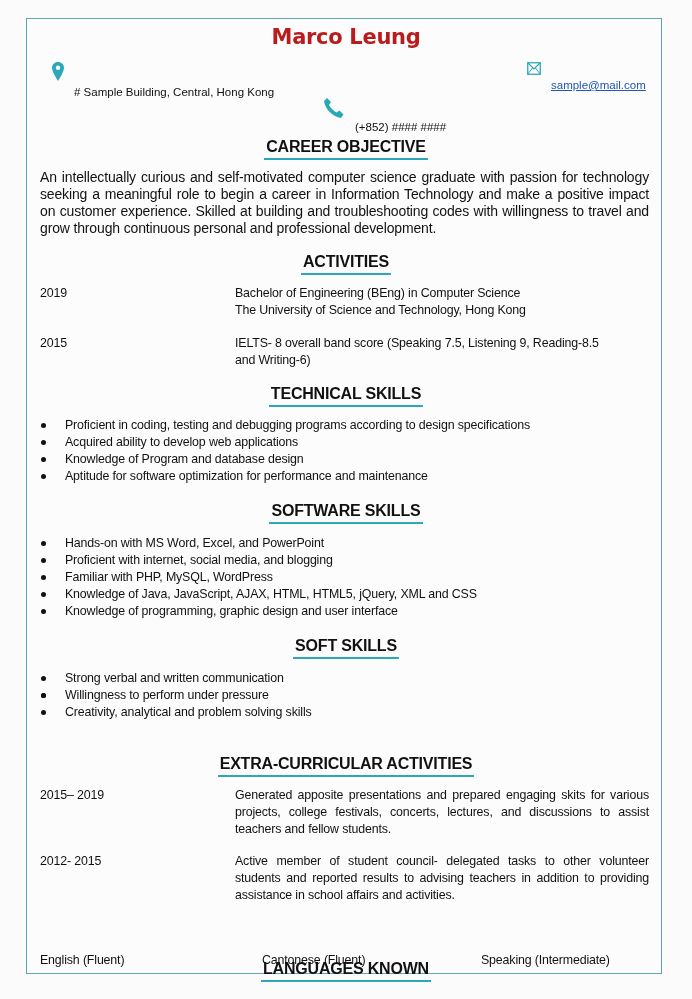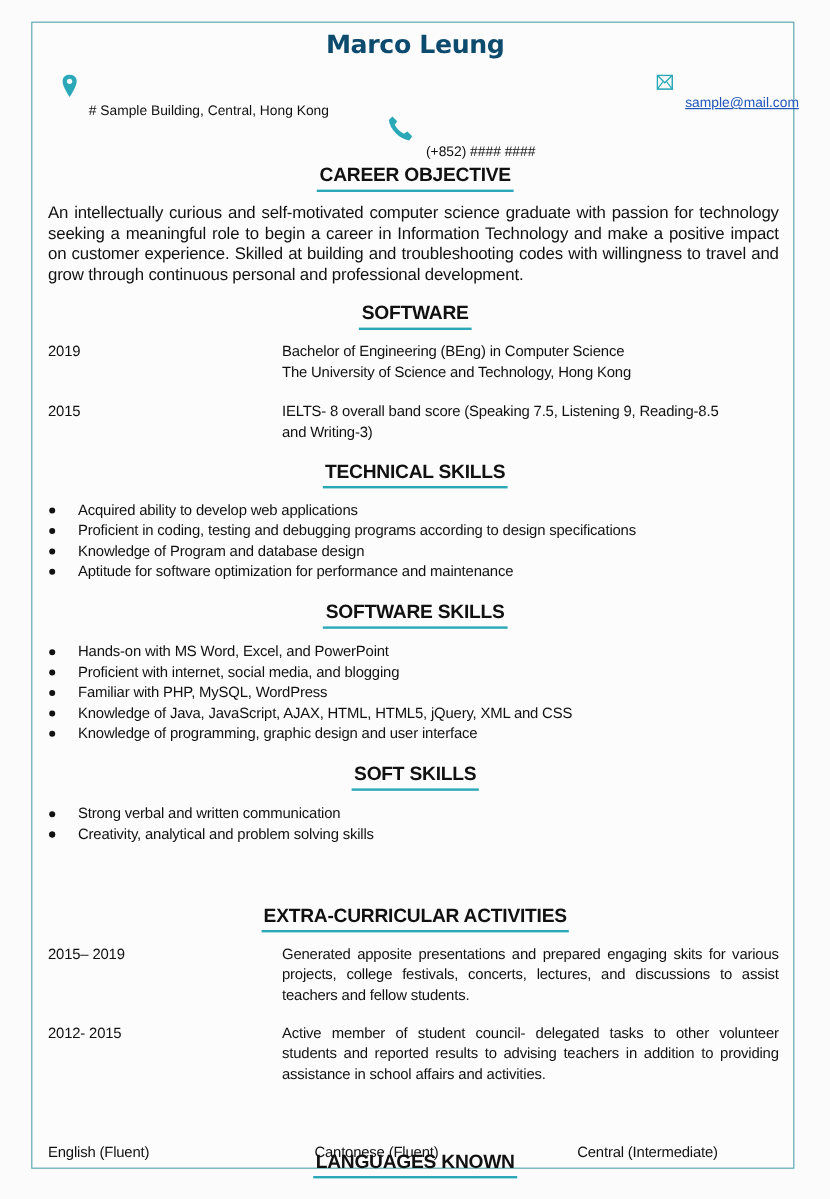--- a/index.html
+++ b/index.html
@@ -19,31 +19,31 @@
     background: #fcfcfc;
     box-sizing: border-box;
   }
   .name {
     position: absolute; left: 0; right: 0; top: 25px;
     text-align: center;
     font-family: "DejaVu Sans", sans-serif;
     font-weight: bold;
     font-size: 21px;
     letter-spacing: -0.3px;
-    color: #0c4a6e;
+    color: #b91c1c;
   }
   .contact {
     position: absolute; top: 62px;
     font-size: 11.5px;
     display: flex; align-items: flex-end;
   }
   .contact .icon { display: inline-block; margin-right: 10px; }
   .contact-address { left: 52px; }
   .contact-phone { left: 323px; }
-  .contact-email { left: 504px; padding-left: 43px; }
+  .contact-email { left: 484px; padding-left: 43px; }
   .contact-address .txt { position: relative; top: 14px; }
   .contact-phone .txt { position: relative; top: 12px; margin-top: 47px; }
   .contact-email .txt { position: relative; top: 14px; }
   .email-link { color: #1f56b8; text-decoration: underline; }
 
   .heading {
     position: absolute; left: 0; right: 0;
     text-align: center;
   }
   .heading span {
@@ -127,43 +127,43 @@
   </span>
   <a class="txt email-link">sample@mail.com</a>
 </div>
 
 <div class="heading" style="top:138px;">
   <span>CAREER OBJECTIVE</span>
 </div>
 <div class="para" style="top:169px;">An intellectually curious and self-motivated computer science graduate with passion for technology seeking a meaningful role to begin a career in Information Technology and make a positive impact on customer experience. Skilled at building and troubleshooting codes with willingness  to travel and grow through continuous personal and professional development.</div>
 
 <div class="heading" style="top:253px;">
-  <span>SOFTWARE</span>
+  <span>ACTIVITIES</span>
 </div>
 <div class="row" style="top:285px;">
   <span class="date">2019</span>
   <div class="detail">
     <div>Bachelor of Engineering (BEng) in Computer Science</div>
     <div>The University of Science and Technology, Hong Kong</div>
   </div>
 </div>
 <div class="row" style="top:335px;">
   <span class="date">2015</span>
   <div class="detail">
     <div>IELTS- 8 overall band score (Speaking 7.5, Listening 9, Reading-8.5</div>
-    <div>and Writing-3)</div>
+    <div>and Writing-6)</div>
   </div>
 </div>
 
 <div class="heading" style="top:385px;">
   <span>TECHNICAL SKILLS</span>
 </div>
 <ul class="bullets" style="top:417px;">
+  <li><i class="dot"></i><span>Proficient in coding, testing and debugging programs according to design specifications</span></li>
   <li><i class="dot"></i><span>Acquired ability to develop web applications</span></li>
-  <li><i class="dot"></i><span>Proficient in coding, testing and debugging programs according to design specifications</span></li>
   <li><i class="dot"></i><span>Knowledge of Program and database design</span></li>
   <li><i class="dot"></i><span>Aptitude for software optimization for performance and maintenance</span></li>
 </ul>
 
 <div class="heading" style="top:502px;">
   <span>SOFTWARE SKILLS</span>
 </div>
 <ul class="bullets" style="top:535px;">
   <li><i class="dot"></i><span>Hands-on with MS Word, Excel, and PowerPoint</span></li>
   <li><i class="dot"></i><span>Proficient with  internet, social media, and blogging</span></li>
@@ -171,20 +171,21 @@
   <li><i class="dot"></i><span>Knowledge of Java, JavaScript, AJAX, HTML, HTML5, jQuery, XML and CSS</span></li>
   <li><i class="dot"></i><span>Knowledge of programming, graphic design and user interface</span></li>
 </ul>
 
 <div class="heading" style="top:637px;">
   <span>SOFT SKILLS</span>
 </div>
 <ul class="bullets" style="top:670px;">
   <li><i class="dot"></i><span>Strong verbal and written communication</span></li>
   <li><i class="dot"></i></li>
+  <li><i class="dot"></i><span>Willingness to perform under pressure</span></li>
   <li><i class="dot"></i><span>Creativity, analytical and problem solving skills</span></li>
 </ul>
 
 <div class="heading" style="top:755px;">
   <span>EXTRA-CURRICULAR ACTIVITIES</span>
 </div>
 <div class="row" style="top:787px;">
   <span class="date">2015– 2019</span>
   <div class="detail justify">Generated apposite presentations and prepared engaging skits for various projects, college  festivals, concerts, lectures, and discussions to assist teachers and fellow students.</div>
 </div>
@@ -192,14 +193,14 @@
   <span class="date">2012- 2015</span>
   <div class="detail justify">Active member of student council- delegated tasks to other volunteer students and reported results to advising teachers in addition to providing assistance in school  affairs and activities.</div>
 </div>
 
 <div class="heading" style="top:960px;">
   <span>LANGUAGES KNOWN</span>
 </div>
 <div class="languages">
   <span style="left:0;">English (Fluent)</span>
   <span style="left:222px;">Cantonese (Fluent)</span>
-  <span style="left:441px;">Central (Intermediate)</span>
+  <span style="left:441px;">Speaking (Intermediate)</span>
 </div>
 
 </body></html>

